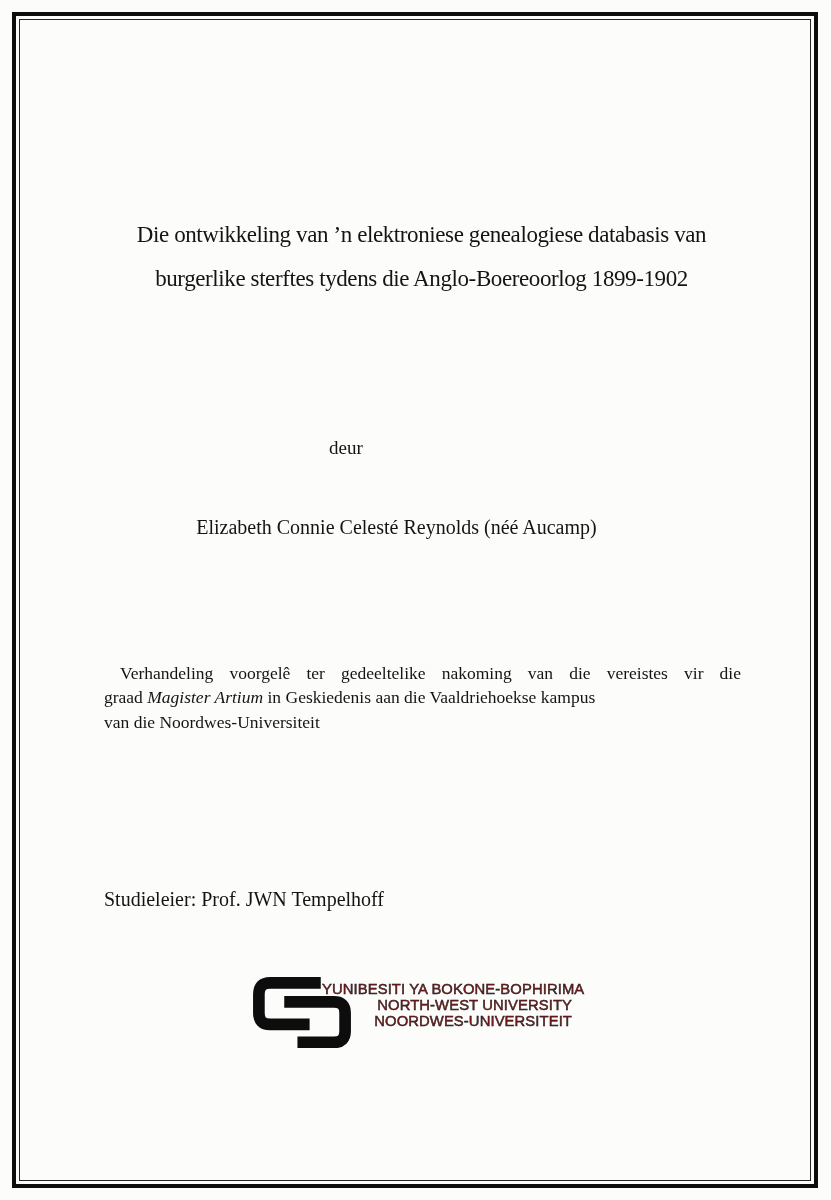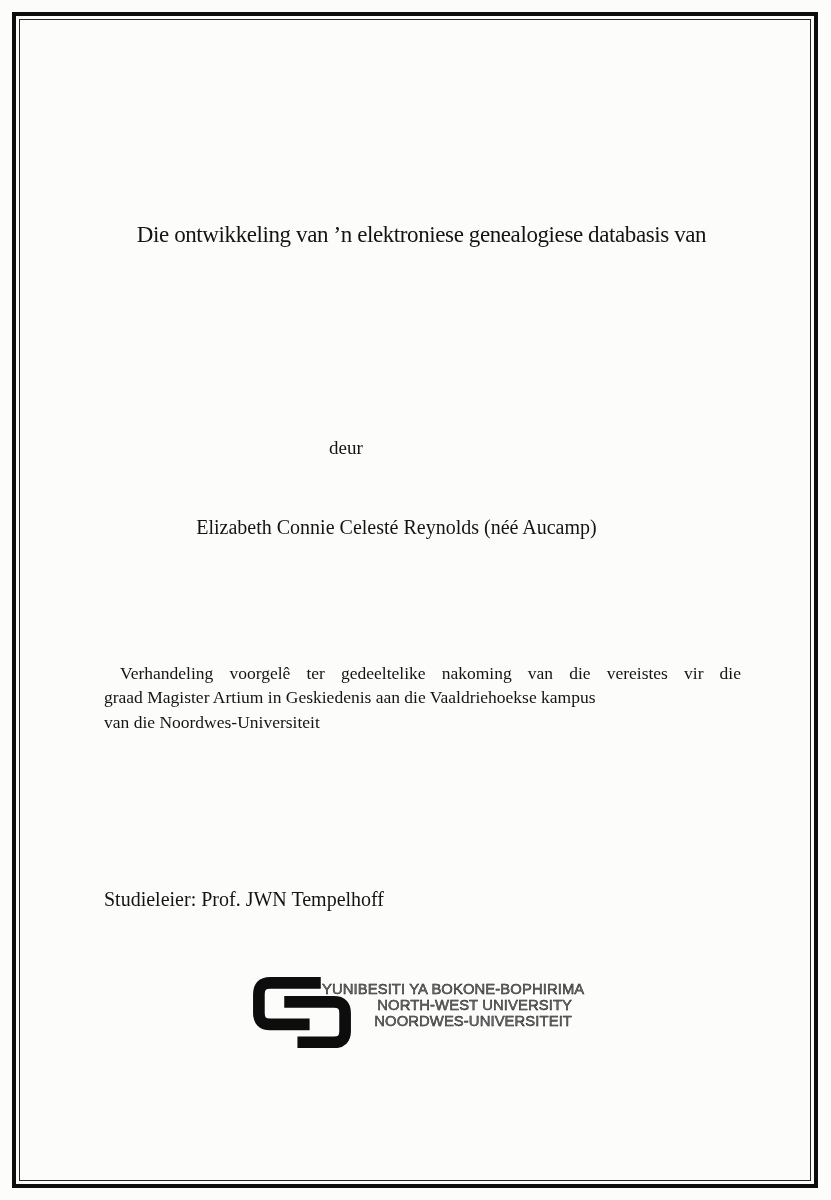--- a/index.html
+++ b/index.html
@@ -69,20 +69,21 @@
     width: 637px;
     font-size: 17.5px;
     line-height: 24.3px;
   }
   .statement .justified {
     text-align: justify;
     text-align-last: justify;
     margin-left: 16px;
   }
   .statement .italic {
+    font-style: italic;
     margin-top: 35px;
   }
 
   .supervisor-block {
     position: absolute;
     top: 887px;
     left: 104px;
     font-size: 20px;
     line-height: 25.5px;
   }
@@ -105,35 +106,36 @@
     position: absolute;
     left: 70px;
     top: 5px;
     width: 250px;
     text-align: right;
     font-family: "Liberation Sans", "DejaVu Sans", sans-serif;
     font-size: 14.8px;
     line-height: 15.8px;
     letter-spacing: 0.1px;
     font-weight: 400;
-    color: #737373;
+    color: #7f1d1d;
     -webkit-text-stroke: 0.45px #0e0e0e;
     white-space: nowrap;
   }
 </style>
 </head>
 <body>
 
 <div class="page">
 
   <div class="frame-outer"></div>
   <div class="frame-inner"></div>
 
   <div class="title-block">
     <div>Die ontwikkeling van ’n elektroniese genealogiese databasis van</div>
+    <div>burgerlike sterftes tydens die Anglo-Boereoorlog 1899-1902</div>
   </div>
 
   <div class="byline">deur</div>
 
   <div class="author">Elizabeth Connie Celesté Reynolds (néé Aucamp)</div>
 
   <div class="statement">
     <div class="justified">Verhandeling voorgelê ter gedeeltelike nakoming van die vereistes vir die</div>
     <div><span>graad</span> <span class="italic">Magister Artium</span> <span>in Geskiedenis aan die Vaaldriehoekse kampus</span></div>
     <div>van die Noordwes-Universiteit</div>

